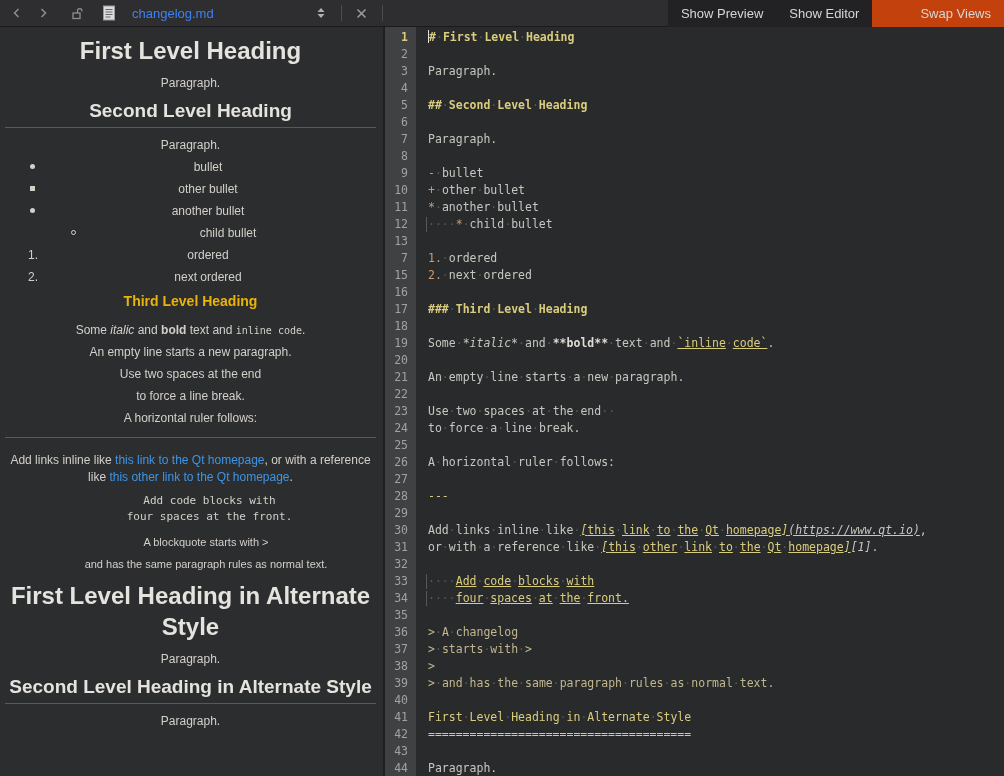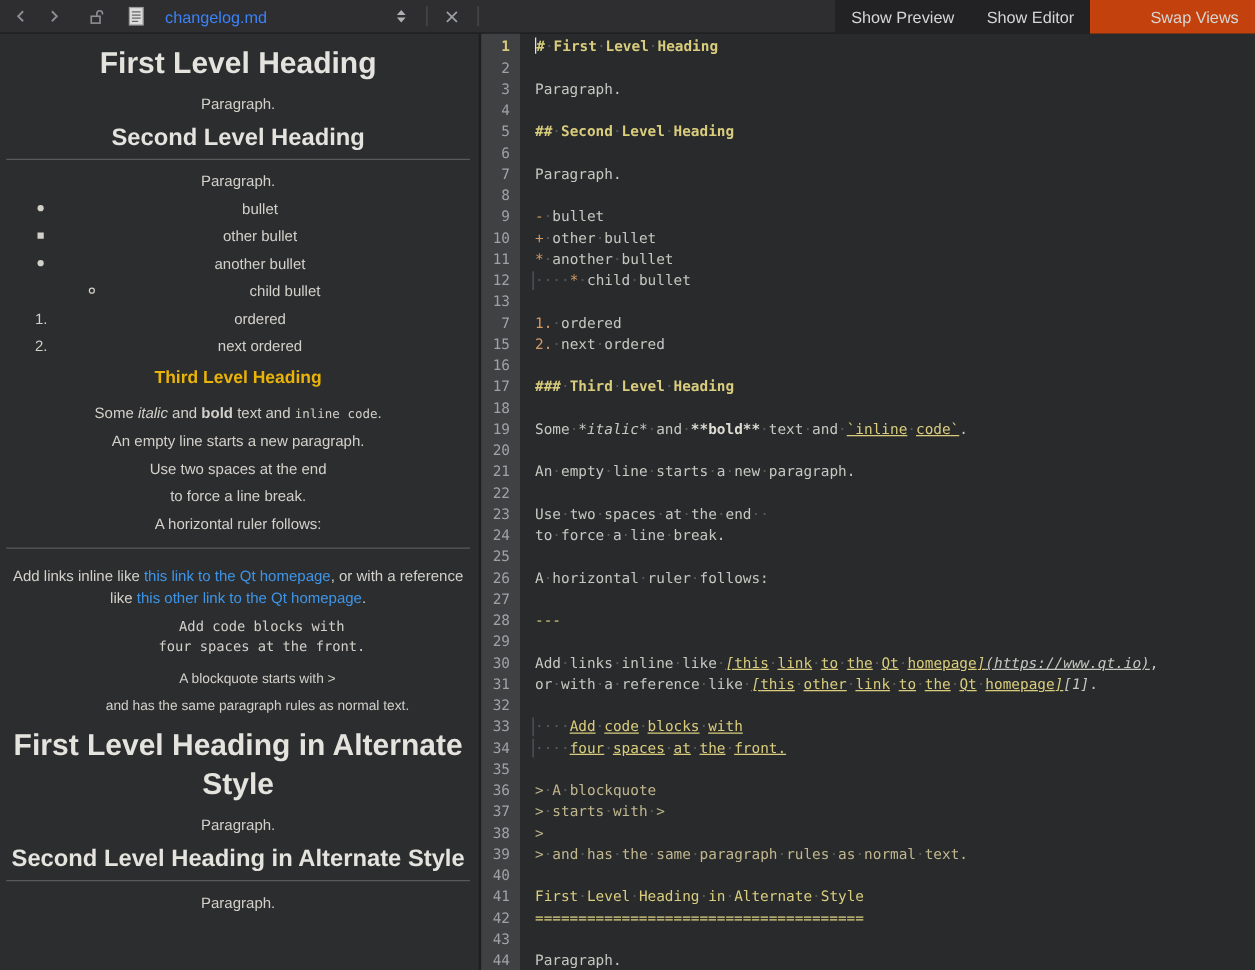--- a/index.html
+++ b/index.html
@@ -245,21 +245,21 @@
           <div class="cl"><span class="tk-t">A</span><span class="w">·</span><span class="tk-t">horizontal</span><span class="w">·</span><span class="tk-t">ruler</span><span class="w">·</span><span class="tk-t">follows:</span></div>
           <div class="cl"></div>
           <div class="cl"><span class="tk-hy">---</span></div>
           <div class="cl"></div>
           <div class="cl"><span class="tk-t">Add</span><span class="w">·</span><span class="tk-t">links</span><span class="w">·</span><span class="tk-t">inline</span><span class="w">·</span><span class="tk-t">like</span><span class="w">·</span><span class="tk-lb">[</span><span class="tk-lk">this</span><span class="w">·</span><span class="tk-lk">link</span><span class="w">·</span><span class="tk-lk">to</span><span class="w">·</span><span class="tk-lk">the</span><span class="w">·</span><span class="tk-lk">Qt</span><span class="w">·</span><span class="tk-lk">homepage</span><span class="tk-lb">]</span><span class="tk-ur">(https://www.qt.io)</span><span class="tk-t">,</span></div>
           <div class="cl"><span class="tk-t">or</span><span class="w">·</span><span class="tk-t">with</span><span class="w">·</span><span class="tk-t">a</span><span class="w">·</span><span class="tk-t">reference</span><span class="w">·</span><span class="tk-t">like</span><span class="w">·</span><span class="tk-lb">[</span><span class="tk-lk">this</span><span class="w">·</span><span class="tk-lk">other</span><span class="w">·</span><span class="tk-lk">link</span><span class="w">·</span><span class="tk-lk">to</span><span class="w">·</span><span class="tk-lk">the</span><span class="w">·</span><span class="tk-lk">Qt</span><span class="w">·</span><span class="tk-lk">homepage</span><span class="tk-lb">]</span><span class="tk-rf">[1]</span><span class="tk-t">.</span></div>
           <div class="cl"></div>
           <div class="cl"><span class="guide"></span><span class="w">····</span><span class="tk-cd">Add</span><span class="w">·</span><span class="tk-cd">code</span><span class="w">·</span><span class="tk-cd">blocks</span><span class="w">·</span><span class="tk-cd">with</span></div>
           <div class="cl"><span class="guide"></span><span class="w">····</span><span class="tk-cd">four</span><span class="w">·</span><span class="tk-cd">spaces</span><span class="w">·</span><span class="tk-cd">at</span><span class="w">·</span><span class="tk-cd">the</span><span class="w">·</span><span class="tk-cd">front.</span></div>
           <div class="cl"></div>
-          <div class="cl"><span class="tk-q">&gt;</span><span class="w">·</span><span class="tk-q">A</span><span class="w">·</span><span class="tk-q">blockquote</span></div>
+          <div class="cl"><span class="tk-q">&gt;</span><span class="w">·</span><span class="tk-q">A</span><span class="w">·</span><span class="tk-q">changelog</span></div>
           <div class="cl"><span class="tk-q">&gt;</span><span class="w">·</span><span class="tk-q">starts</span><span class="w">·</span><span class="tk-q">with</span><span class="w">·</span><span class="tk-q">&gt;</span></div>
           <div class="cl"><span class="tk-q">&gt;</span></div>
           <div class="cl"><span class="tk-q">&gt;</span><span class="w">·</span><span class="tk-q">and</span><span class="w">·</span><span class="tk-q">has</span><span class="w">·</span><span class="tk-q">the</span><span class="w">·</span><span class="tk-q">same</span><span class="w">·</span><span class="tk-q">paragraph</span><span class="w">·</span><span class="tk-q">rules</span><span class="w">·</span><span class="tk-q">as</span><span class="w">·</span><span class="tk-q">normal</span><span class="w">·</span><span class="tk-q">text.</span></div>
           <div class="cl"></div>
           <div class="cl"><span class="tk-hy">First</span><span class="w">·</span><span class="tk-hy">Level</span><span class="w">·</span><span class="tk-hy">Heading</span><span class="w">·</span><span class="tk-hy">in</span><span class="w">·</span><span class="tk-hy">Alternate</span><span class="w">·</span><span class="tk-hy">Style</span></div>
           <div class="cl"><span class="tk-hy">======================================</span></div>
           <div class="cl"></div>
           <div class="cl"><span class="tk-t">Paragraph.</span></div>
         </div>
     </div>

